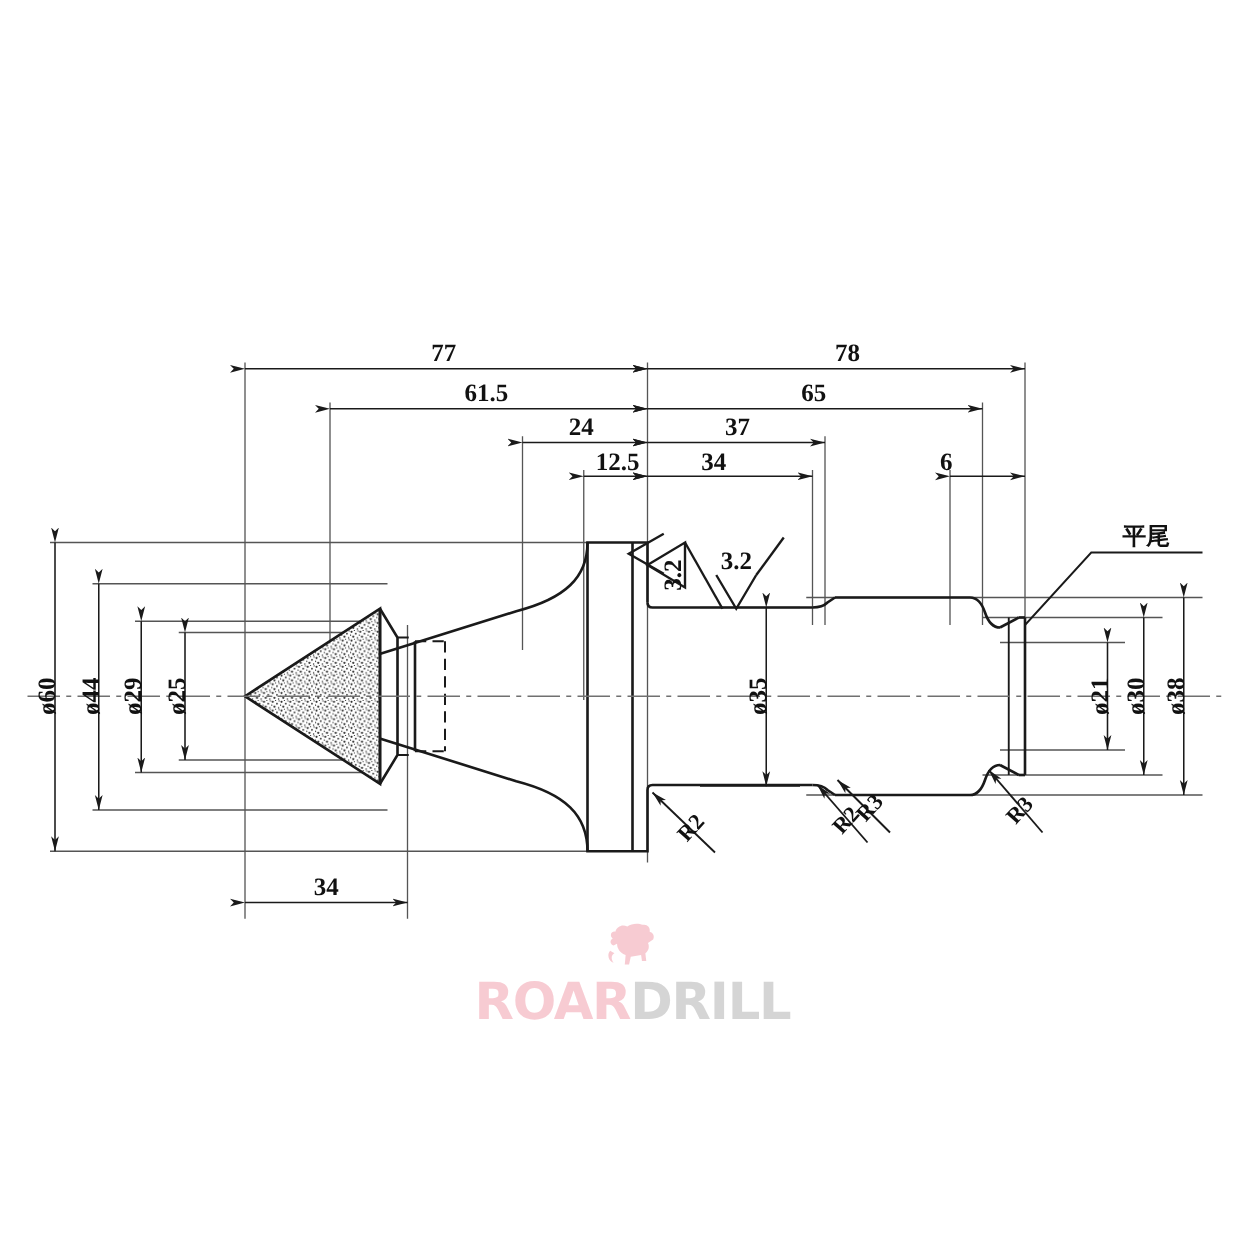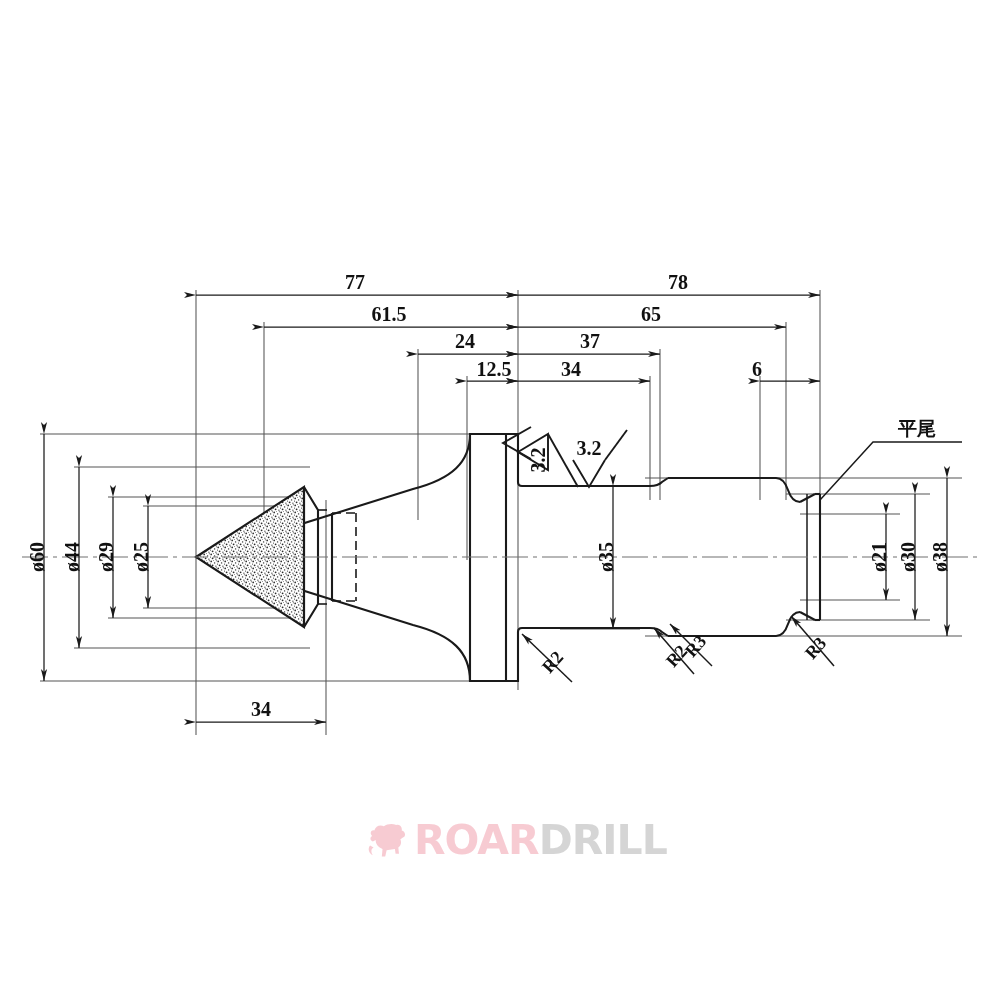--- a/index.html
+++ b/index.html
@@ -49,28 +49,29 @@
   .hidden-l { fill:none; stroke:#1a1a1a; stroke-width:1.6; stroke-dasharray: 9 5; }
   .ext { fill: none; stroke: #555555; stroke-width: 1.05; }
   .dimline { fill: none; stroke: #1a1a1a; stroke-width: 1.25; }
   .leader { fill: none; stroke: #1a1a1a; stroke-width: 1.5; }
   .center { fill:none; stroke:#707070; stroke-width:1.1; stroke-dasharray: 26 5 4 5; }
   .finish { fill: none; stroke: #1a1a1a; stroke-width: 1.9; }
 
   #logo {
     position: absolute;
     left: 366px;
-    top: 814px;
+    top: 733px;
     width: 280px;
     height: 52px;
     display: flex;
     align-items: center;
     gap: 4px;
     opacity: 0.30;
     pointer-events: none;
+    flex-direction: column;
   }
   #logo .lion { width: 44px; height: 44px; flex: none; }
   #logo .wordmark {
     font-family: "DejaVu Sans", sans-serif;
     font-weight: bold;
     font-size: 41px;
     letter-spacing: -1px;
     line-height: 1;
     white-space: nowrap;
   }

